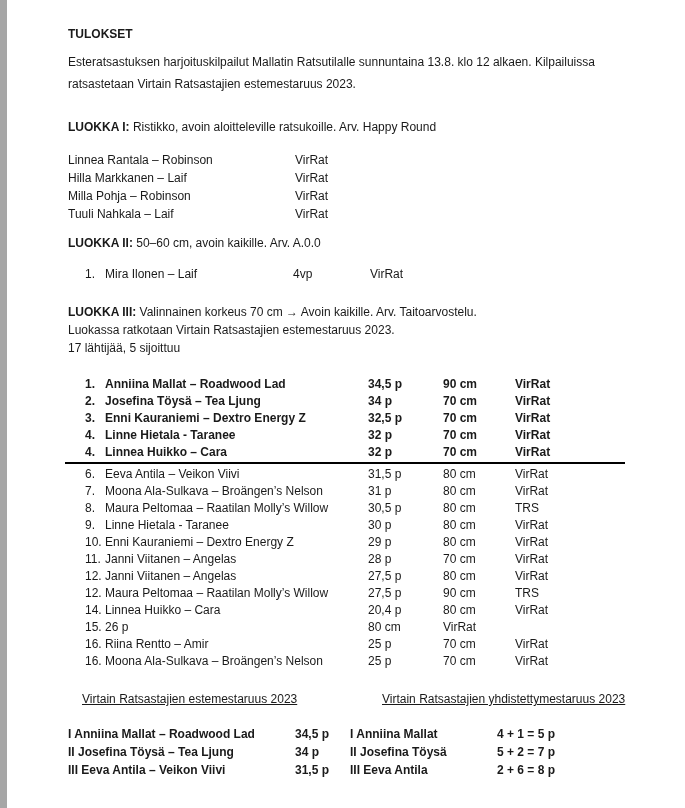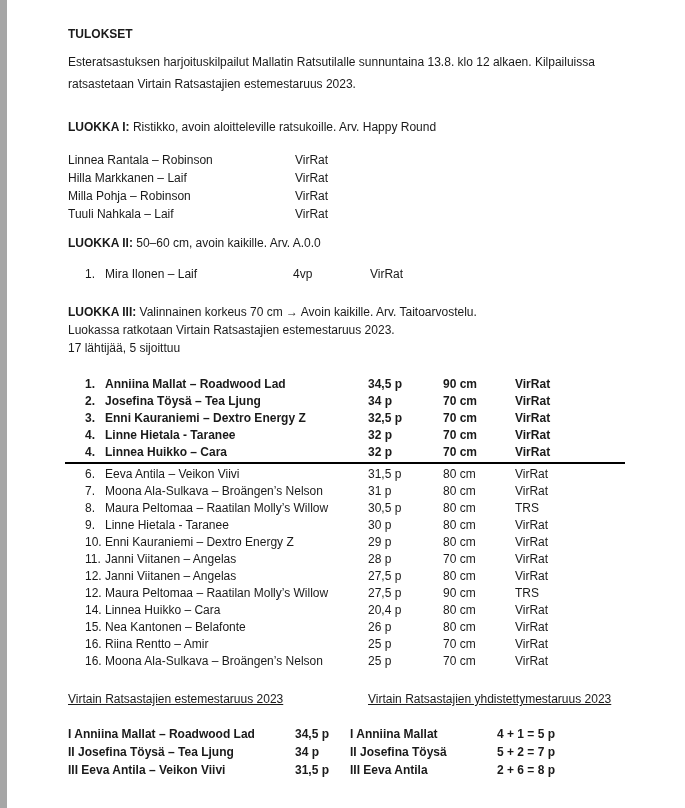--- a/index.html
+++ b/index.html
@@ -30,21 +30,21 @@
   #luokka2-rows { left:85px; top:265px; line-height:18px; }
   .l2row { display:grid; grid-template-columns:20px 188px 77px auto; }
 
   #luokka3-heading { left:68px; top:303px; line-height:18px; }
 
   #luokka3-table { left:65px; top:376px; width:560px; line-height:17px; }
   .l3row { display:grid; grid-template-columns:20px 263px 75px 72px auto; padding-left:20px; }
   .placed { font-weight:700; }
   #separator { border-top:2px solid #000; height:0; margin:1px 0 2px 0; }
 
-  .champ-heading { text-decoration:underline; }
+  .champ-heading { text-decoration:underline;margin-left:14px; }
   #champ-left-heading { left:68px; top:692px; }
   #champ-right-heading { left:368px; top:692px;text-align:center; }
   #champ-left-rows { left:68px; top:725px; line-height:18px; font-weight:700; }
   .clrow { display:grid; grid-template-columns:227px auto; }
   #champ-right-rows { left:350px; top:725px; line-height:18px; font-weight:700; }
   .crrow { display:grid; grid-template-columns:147px auto; }
 </style>
 </head>
 <body>
 
@@ -203,21 +203,20 @@
     </div>
       <div class="l3row">
       <span>14.</span>
       <span>Linnea Huikko – Cara</span>
       <span>20,4 p</span>
       <span>80 cm</span>
       <span>VirRat</span>
     </div>
       <div class="l3row">
       <span>15.</span>
-      <span>Nea Kantonen – Belafonte</span>
       <span>26 p</span>
       <span>80 cm</span>
       <span>VirRat</span>
     </div>
       <div class="l3row">
       <span>16.</span>
       <span>Riina Rentto – Amir</span>
       <span>25 p</span>
       <span>70 cm</span>
       <span>VirRat</span>

